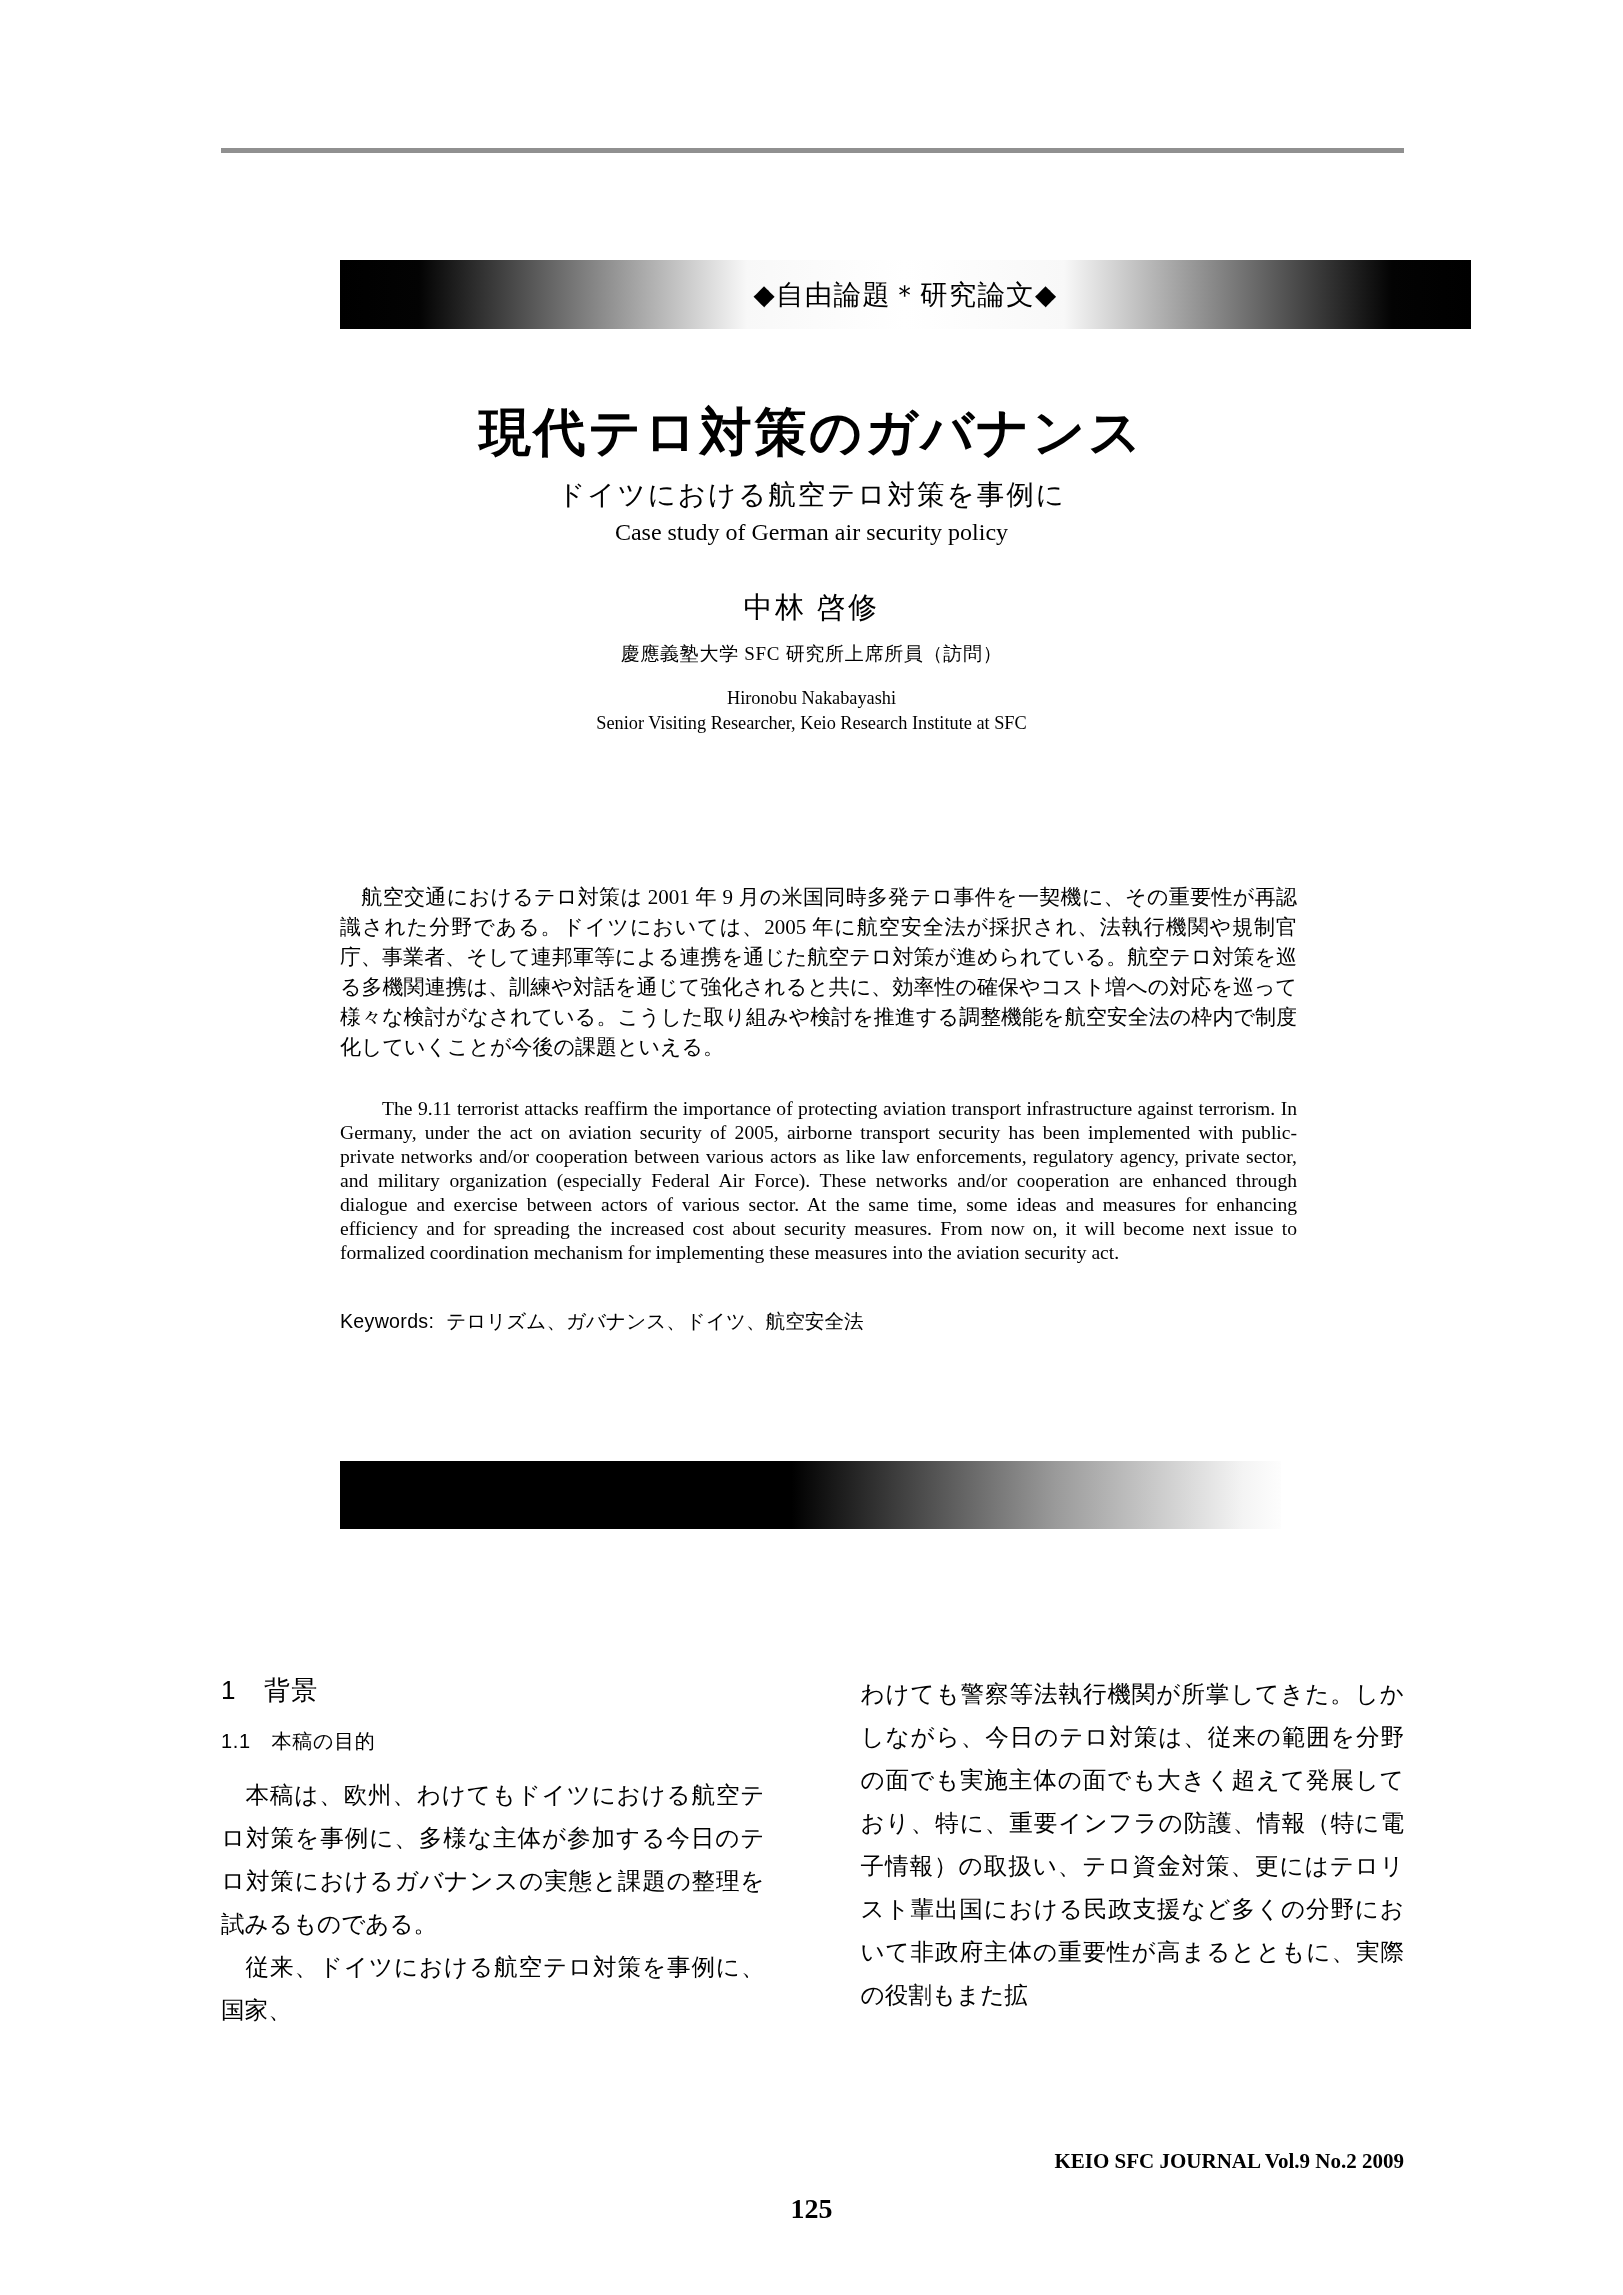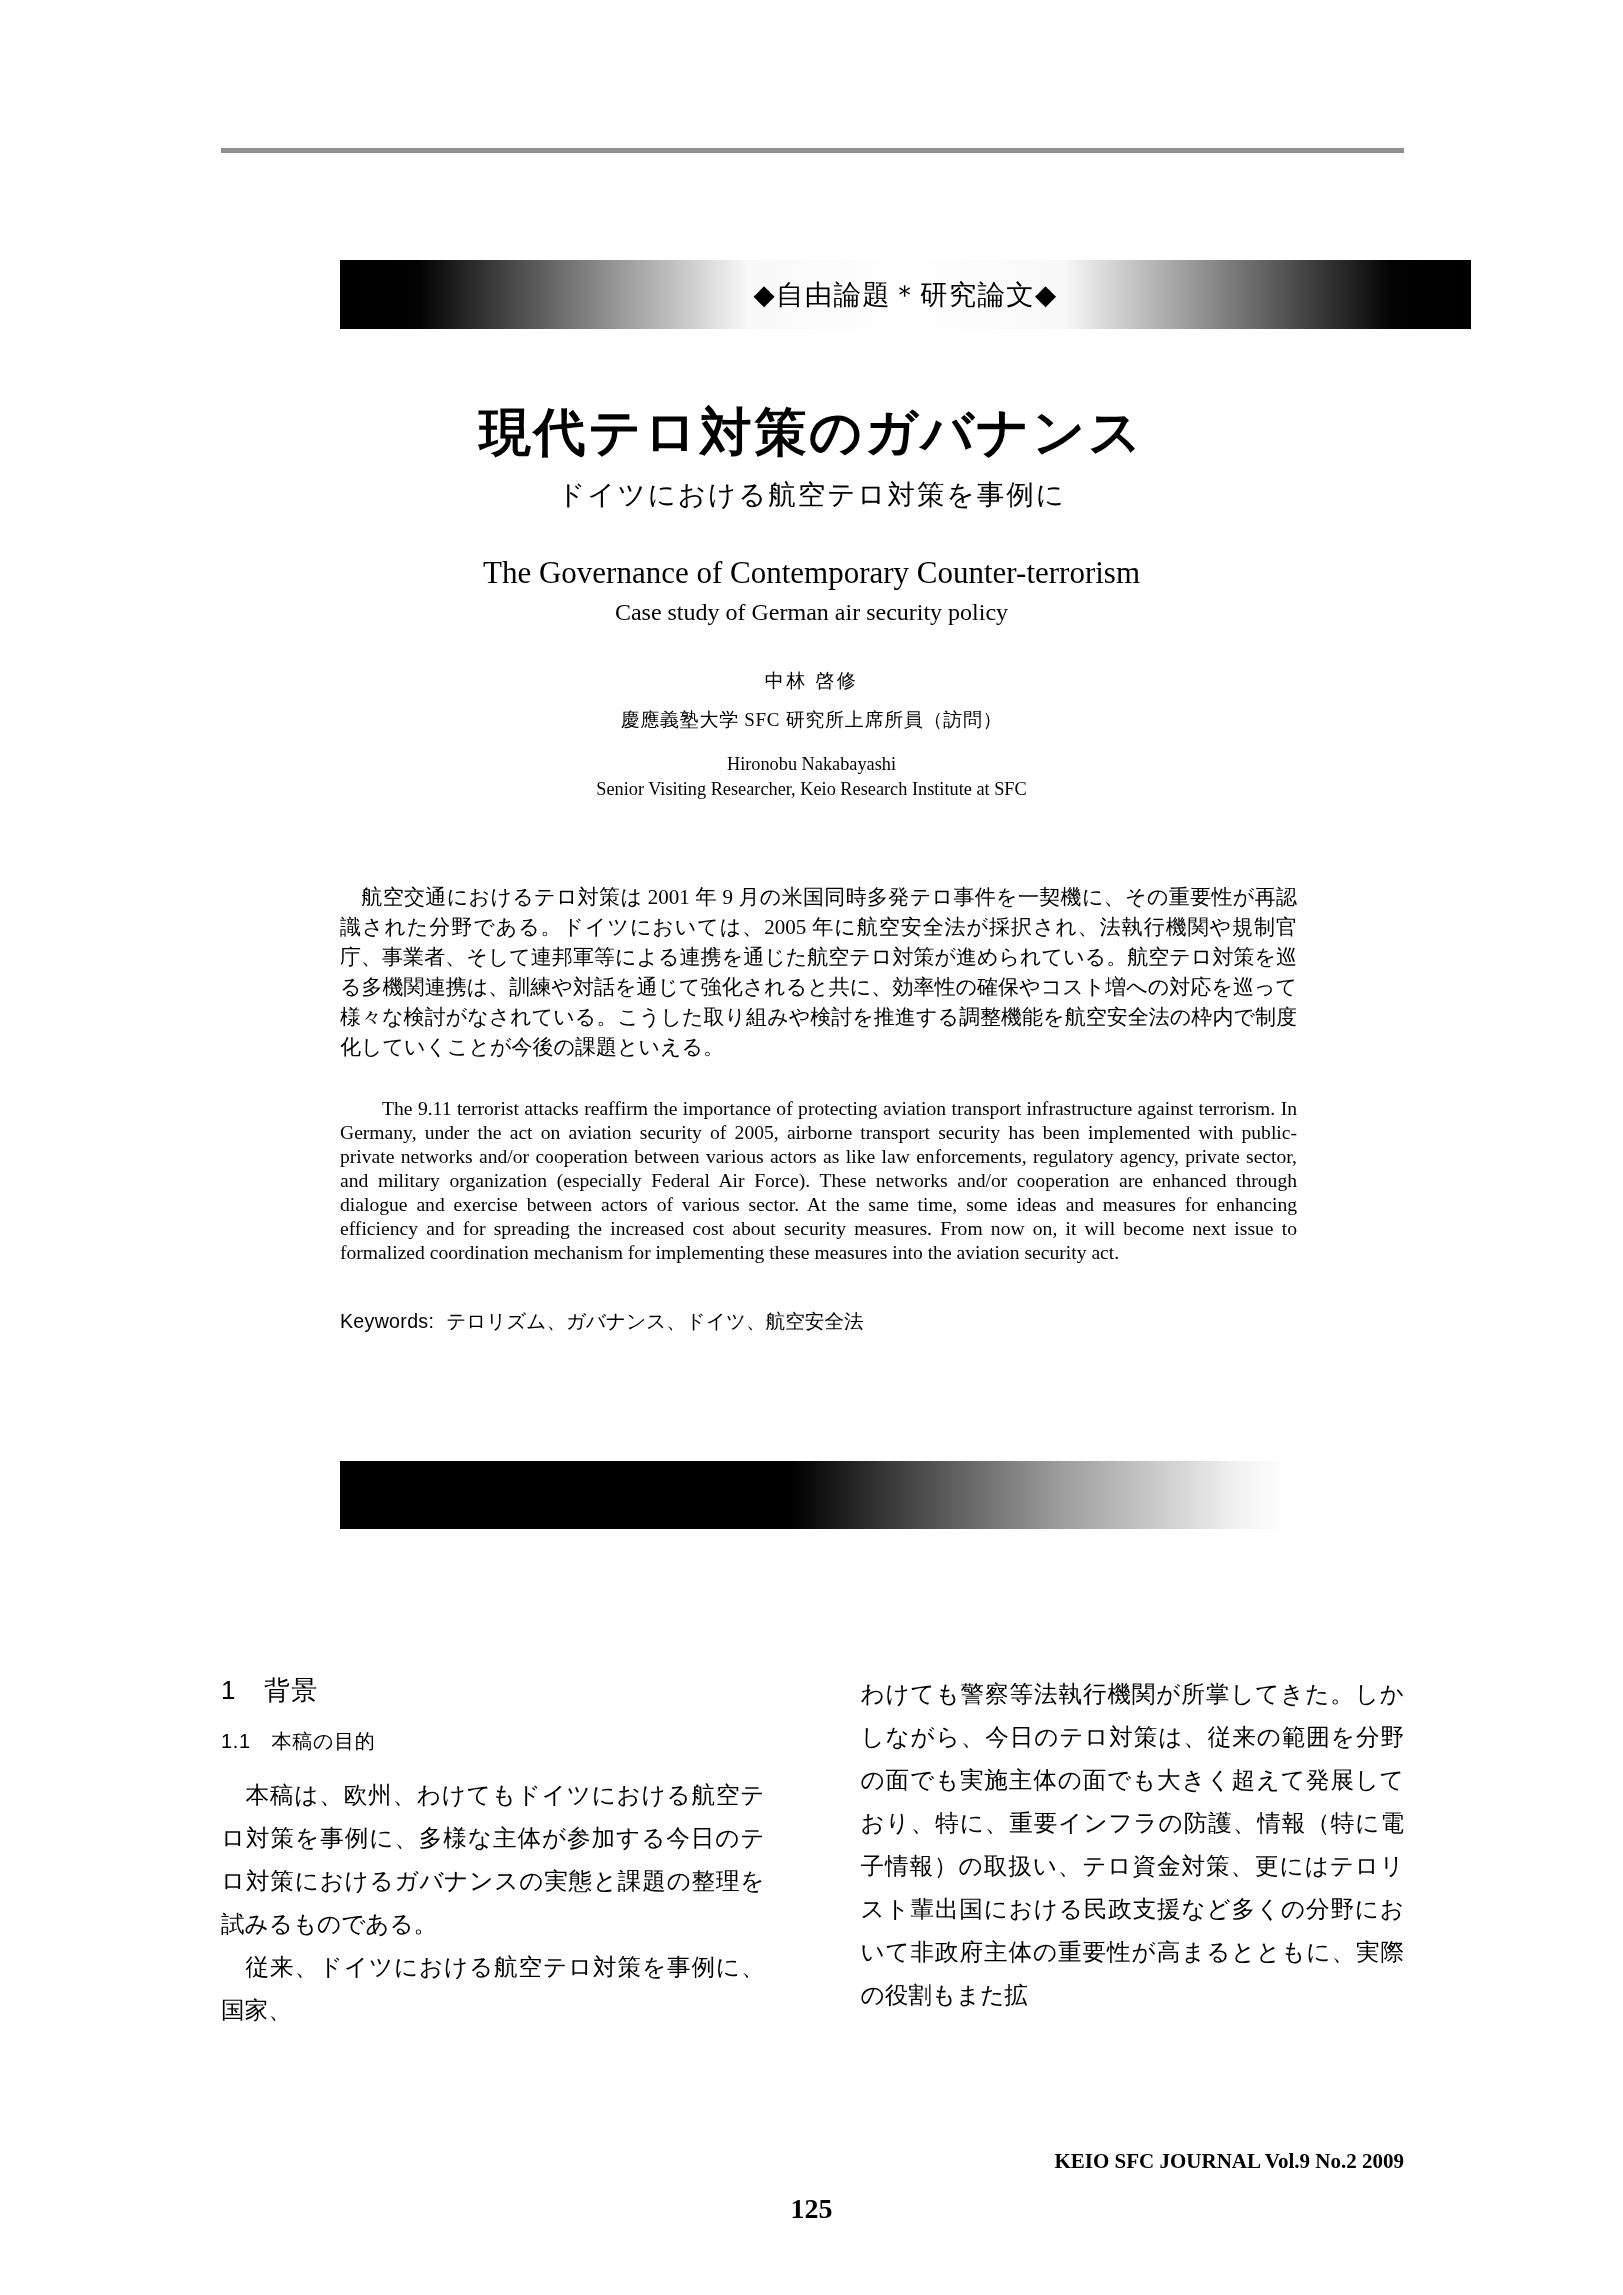--- a/index.html
+++ b/index.html
@@ -53,21 +53,21 @@
   .subtitle-ja {
     margin-top: 11.8px; font-size: 27.5px; letter-spacing: 2px;
   }
   .title-en {
     margin-top: 41px; font-size: 31px; line-height: 1.25;
   }
   .subtitle-en {
     margin-top: 6.5px; font-size: 24px;
   }
   .author-ja {
-    margin-top: 42px; font-size: 19px; letter-spacing: 2.6px;
+    margin-top: 42px; font-size: 29px; letter-spacing: 2.6px;
   }
   .affil-ja {
     margin-top: 13px; font-size: 19px; letter-spacing: 0.7px;
   }
   .author-en {
     margin-top: 21px; font-size: 18.3px;
   }
   .affil-en {
     margin-top: 3.9px; font-size: 18.3px;
   }
@@ -127,21 +127,20 @@
 
   <div class="rule-top"></div>
 
   <div class="banner-top">
     <span class="banner-text">◆自由論題＊研究論文◆</span>
   </div>
 
   <div class="title-block">
     <div class="title-ja">現代テロ対策のガバナンス</div>
     <div class="subtitle-ja">ドイツにおける航空テロ対策を事例に</div>
-    <div class="title-en">The Governance of Contemporary Counter-terrorism</div>
     <div class="subtitle-en">Case study of German air security policy</div>
     <div class="author-ja">中林 啓修</div>
     <div class="affil-ja">慶應義塾大学 SFC 研究所上席所員（訪問）</div>
     <div class="author-en">Hironobu Nakabayashi</div>
     <div class="affil-en">Senior Visiting Researcher, Keio Research Institute at SFC</div>
   </div>
 
   <div class="abstract-block">
     <p class="abstract-ja">　航空交通におけるテロ対策は 2001 年 9 月の米国同時多発テロ事件を一契機に、その重要性が再認識された分野である。ドイツにおいては、2005 年に航空安全法が採択され、法執行機関や規制官庁、事業者、そして連邦軍等による連携を通じた航空テロ対策が進められている。航空テロ対策を巡る多機関連携は、訓練や対話を通じて強化されると共に、効率性の確保やコスト増への対応を巡って様々な検討がなされている。こうした取り組みや検討を推進する調整機能を航空安全法の枠内で制度化していくことが今後の課題といえる。</p>
     <p class="abstract-en">The 9.11 terrorist attacks reaffirm the importance of protecting aviation transport infrastructure against terrorism. In Germany, under the act on aviation security of 2005, airborne transport security has been implemented with public-private networks and/or cooperation between various actors as like law enforcements, regulatory agency, private sector, and military organization (especially Federal Air Force). These networks and/or cooperation are enhanced through dialogue and exercise between actors of various sector. At the same time, some ideas and measures for enhancing efficiency and for spreading the increased cost about security measures. From now on, it will become next issue to formalized coordination mechanism for implementing these measures into the aviation security act.</p>

